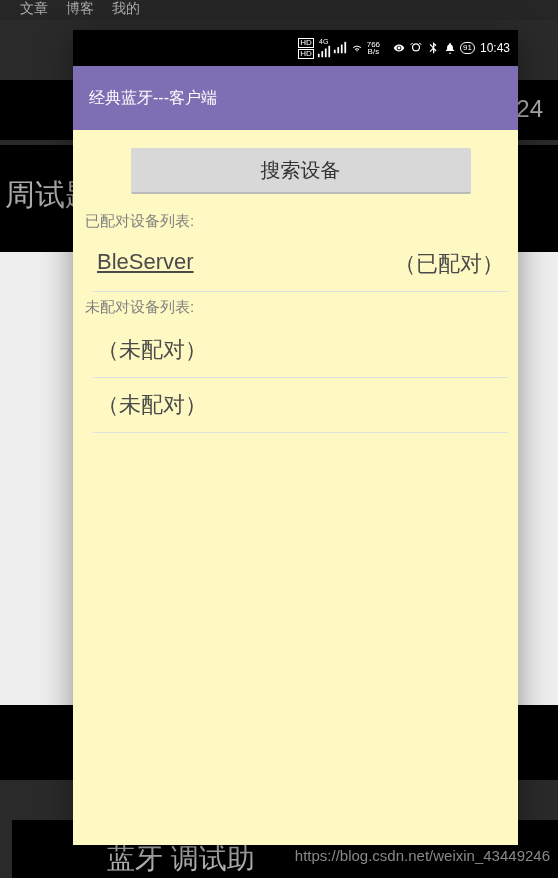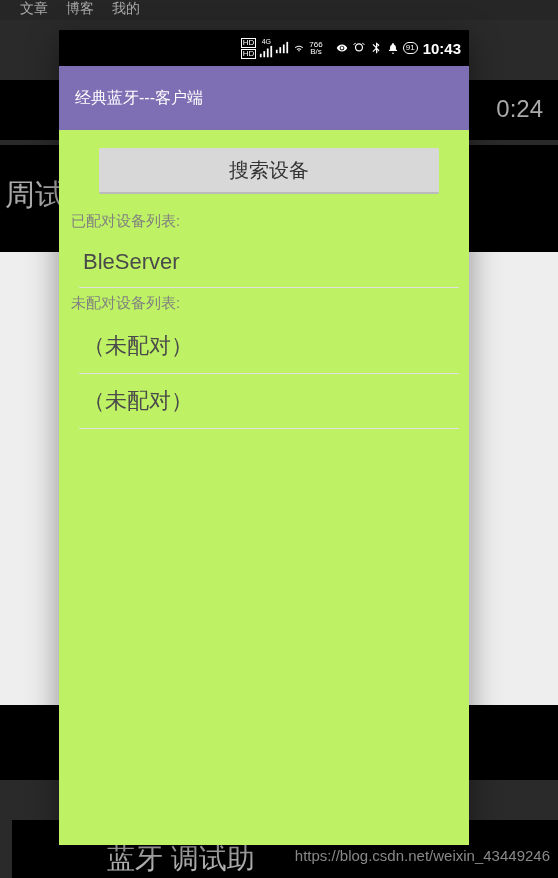--- a/index.html
+++ b/index.html
@@ -75,24 +75,24 @@
       position: absolute;
       top: 252px;
       left: 0;
       width: 100%;
       height: 453px;
       background: #eee;
     }
     .phone-frame {
       position: absolute;
       top: 30px;
-      left: 59px;
-      width: 410px;
+      left: 73px;
+      width: 445px;
       height: 815px;
-      background: #bef264;
+      background: #fef9c3;
       box-shadow: 0 8px 30px rgba(0,0,0,0.4);
     }
     .status-bar {
       height: 36px;
       background: #000;
       color: #fff;
       display: flex;
       justify-content: flex-end;
       align-items: center;
       padding: 0 8px;
@@ -163,20 +163,21 @@
       display: flex;
       align-items: flex-start;
       padding: 12px 4px;
       border-bottom: 1px solid #e0e0e0;
       font-size: 22px;
       color: #4a4a4a;
       cursor: pointer;
     }
     .device-name {
       flex: 1;
+      text-decoration: underline;
     }
     .device-status {
       text-align: center;
       min-width: 100px;
     }
     .watermark {
       position: absolute;
       bottom: 14px;
       right: 8px;
       font-size: 15px;
@@ -245,34 +246,35 @@
     <svg viewBox="0 0 24 24">
         <path d="M12 4c-4 0-7 3-7 7s3 7 7 7 7-3 7-7-3-7-7-7zm0 12c-2.8 0-5-2.2-5-5s2.2-5 5-5 5 2.2 5 5-2.2 5-5 5zM6 3L2 6l1 1 4-3-1-1zm12 0l-1 1 4 3 1-1-4-3z"></path>
       </svg>
     <svg viewBox="0 0 24 24">
         <path d="M12 2v7.6L7.4 5 6 6.4 11.6 12 6 17.6 7.4 19l4.6-4.6V22l6-6-4.6-4.6L18 6.8 12 2zm2 4.8l2 1.6-2 1.6V6.8zm0 8.8l2 1.6-2 1.6v-3.2z"></path>
       </svg>
     <svg viewBox="0 0 24 24">
         <path d="M12 4c1 0 2 .8 2 2v.3c2 .7 3 2.5 3 4.7v3l2 2v1H5v-1l2-2v-3c0-2.2 1-4 3-4.7V6c0-1.2 1-2 2-2zm0 18c1 0 2-1 2-2h-4c0 1 1 2 2 2zM3 3l18 18"></path>
       </svg>
     <span class="battery-box"><span>91</span></span>
-    <span style="font-size:15px;margin-left:2px;font-weight:bold;">10:43</span>
+    <span style="font-size:12px;margin-left:2px;">10:43</span>
   </div>
 
   <div class="app-bar">
     <span>经典蓝牙---客户端</span>
   </div>
 
   <div class="content-area">
     <button class="search-btn">搜索设备</button>
 
     <div class="section-label">已配对设备列表:</div>
 
     <div class="device-row">
       <span class="device-name">BleServer</span>
+      <span class="device-status">（已配对）</span>
     </div>
 
     <div class="section-label">未配对设备列表:</div>
 
     <div class="device-row">
       <span class="device-status">（未配对）</span>
     </div>
 
     <div class="device-row">
       <span class="device-status">（未配对）</span>

